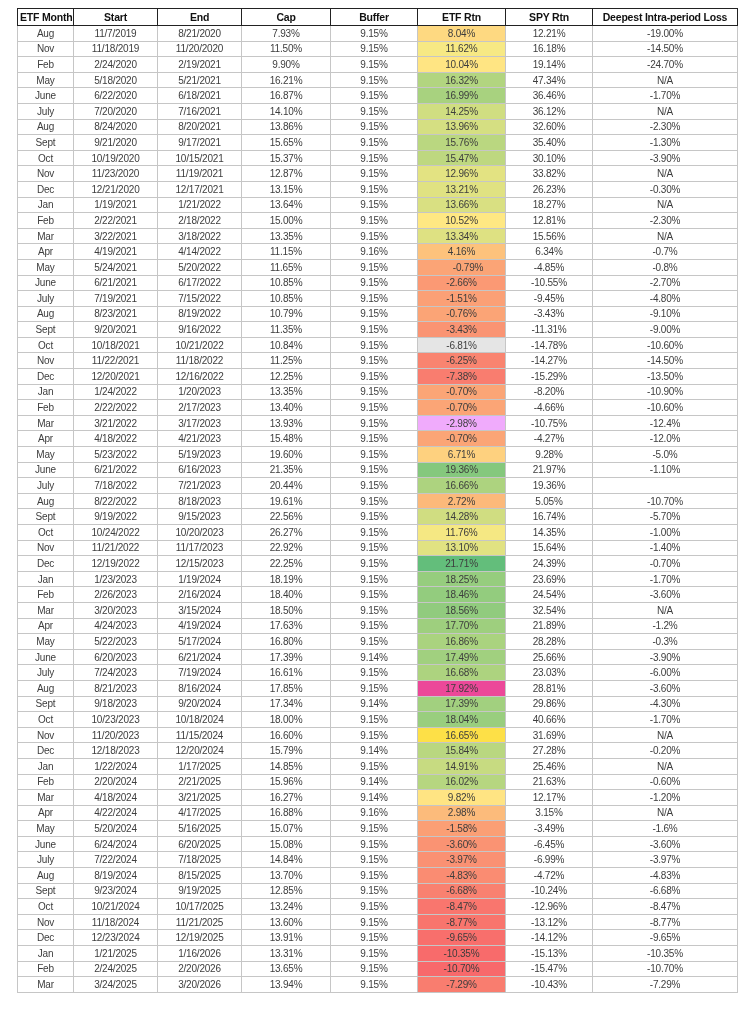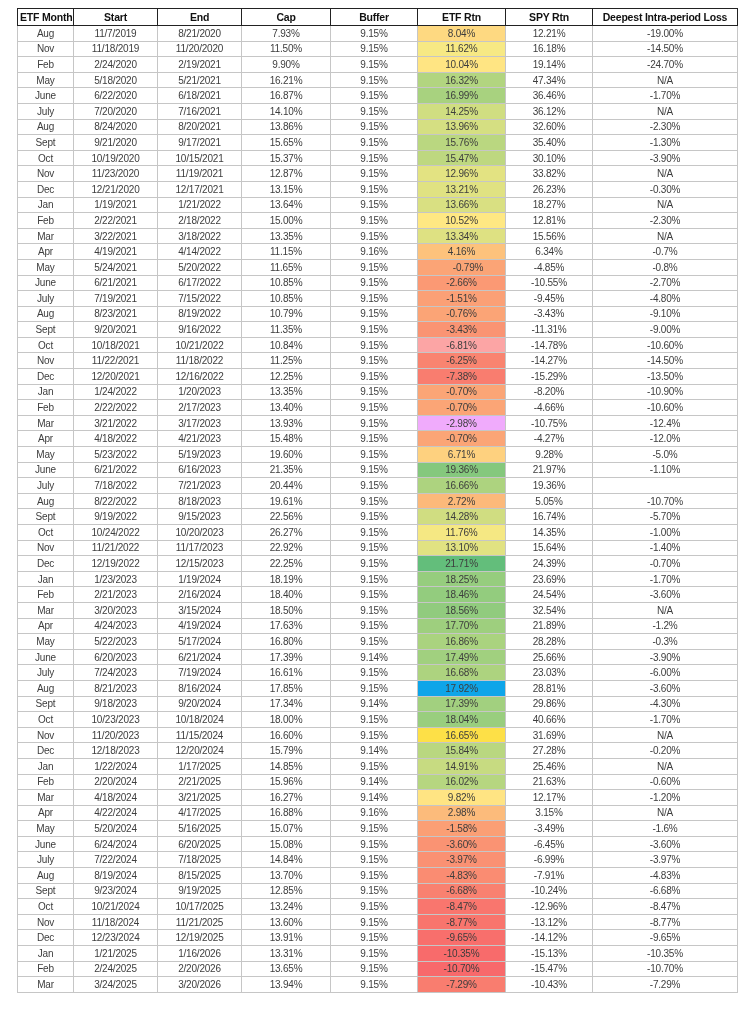--- a/index.html
+++ b/index.html
@@ -267,21 +267,21 @@
           <td style="background-color: rgb(250, 148, 115);">-3.43%</td>
           <td>-11.31%</td>
           <td>-9.00%</td>
         </tr>
         <tr>
           <td>Oct</td>
           <td>10/18/2021</td>
           <td>10/21/2022</td>
           <td>10.84%</td>
           <td>9.15%</td>
-          <td style="background-color: #fca5a5;">-6.81%</td>
+          <td style="background-color: #e5e5e5;">-6.81%</td>
           <td>-14.78%</td>
           <td>-10.60%</td>
         </tr>
         <tr>
           <td>Nov</td>
           <td>11/22/2021</td>
           <td>11/18/2022</td>
           <td>11.25%</td>
           <td>9.15%</td>
           <td style="background-color: rgb(249, 132, 112);">-6.25%</td>
@@ -423,21 +423,21 @@
           <td>1/23/2023</td>
           <td>1/19/2024</td>
           <td>18.19%</td>
           <td>9.15%</td>
           <td style="background-color: rgb(150, 205, 126);">18.25%</td>
           <td>23.69%</td>
           <td>-1.70%</td>
         </tr>
         <tr>
           <td>Feb</td>
-          <td>2/21/2023</td>
+          <td>2/26/2023</td>
           <td>2/16/2024</td>
           <td>18.40%</td>
           <td>9.15%</td>
           <td style="background-color: rgb(147, 204, 126);">18.46%</td>
           <td>24.54%</td>
           <td>-3.60%</td>
         </tr>
         <tr>
           <td>Mar</td>
           <td>3/20/2023</td>
@@ -487,21 +487,21 @@
           <td style="background-color: rgb(173, 211, 127);">16.68%</td>
           <td>23.03%</td>
           <td>-6.00%</td>
         </tr>
         <tr>
           <td>Aug</td>
           <td>8/21/2023</td>
           <td>8/16/2024</td>
           <td>17.85%</td>
           <td>9.15%</td>
-          <td style="background-color: #0ea5e9; margin-top: 47px;">17.92%</td>
+          <td style="background-color: #ec4899; margin-top: 47px;">17.92%</td>
           <td>28.81%</td>
           <td>-3.60%</td>
         </tr>
         <tr>
           <td>Sept</td>
           <td>9/18/2023</td>
           <td>9/20/2024</td>
           <td>17.34%</td>
           <td>9.14%</td>
           <td style="background-color: rgb(162, 208, 127);">17.39%</td>
@@ -608,21 +608,21 @@
           <td>-6.99%</td>
           <td>-3.97%</td>
         </tr>
         <tr>
           <td>Aug</td>
           <td>8/19/2024</td>
           <td>8/15/2025</td>
           <td>13.70%</td>
           <td>9.15%</td>
           <td style="background-color: rgb(250, 140, 114);">-4.83%</td>
-          <td>-7.91%</td>
+          <td>-4.72%</td>
           <td>-4.83%</td>
         </tr>
         <tr>
           <td>Sept</td>
           <td>9/23/2024</td>
           <td>9/19/2025</td>
           <td>12.85%</td>
           <td>9.15%</td>
           <td style="background-color: rgb(249, 129, 112);">-6.68%</td>
           <td>-10.24%</td>

